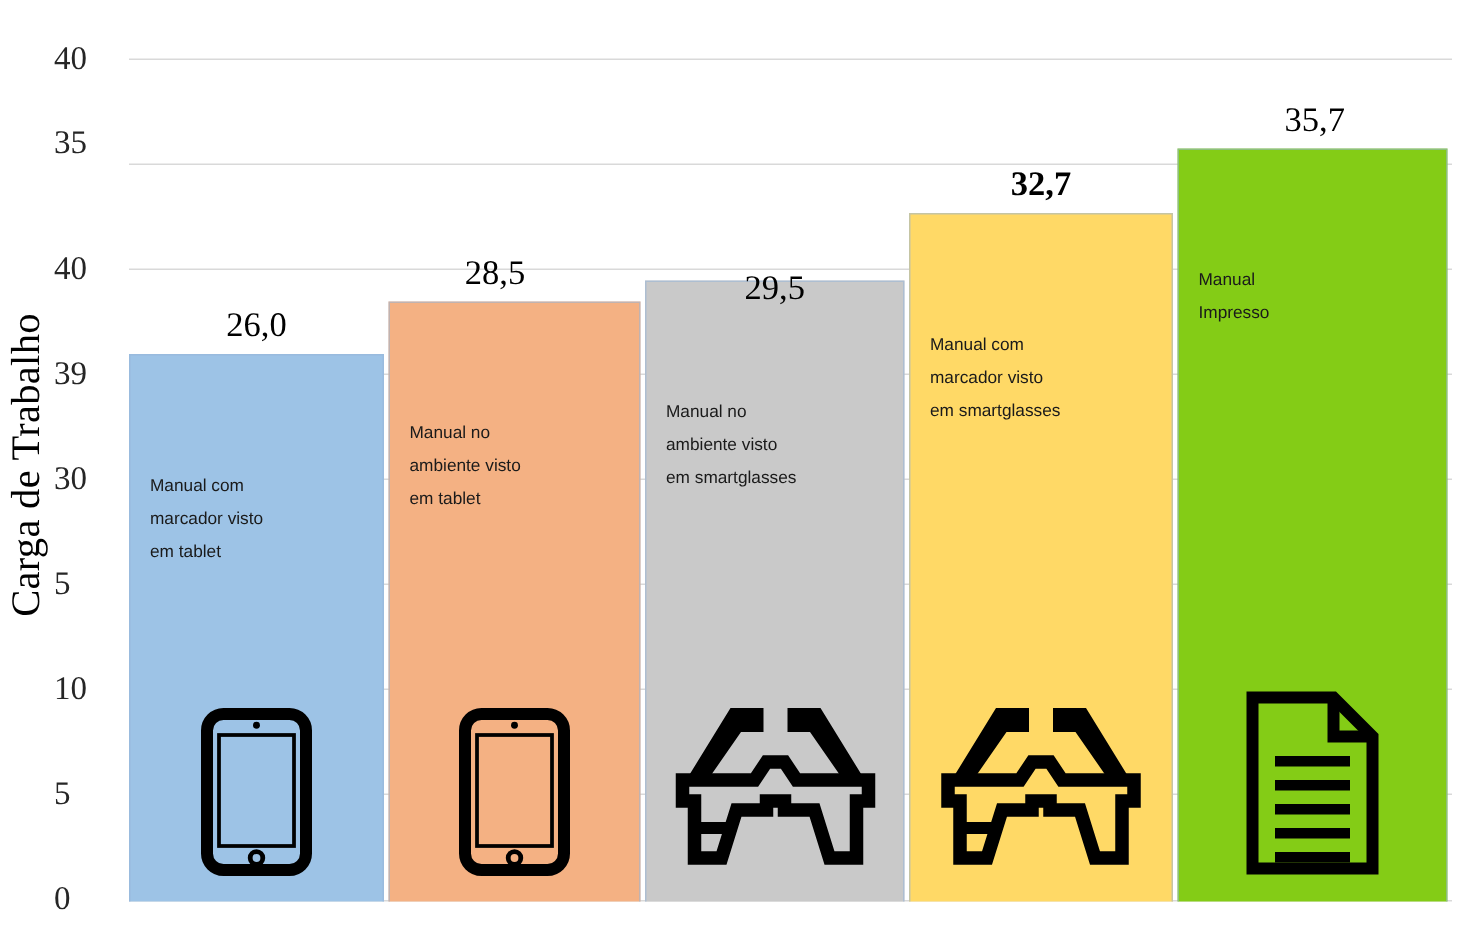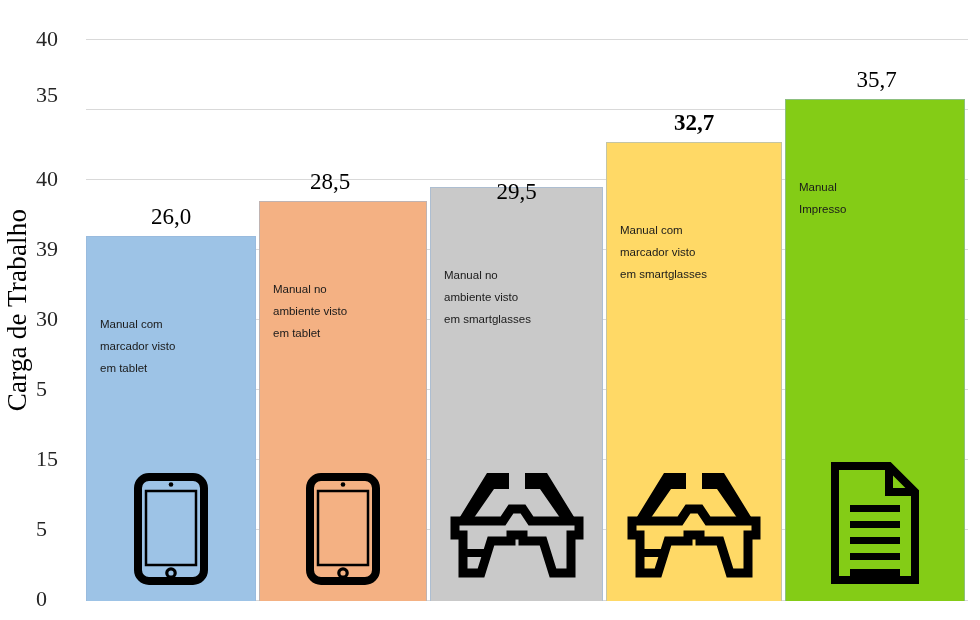--- a/index.html
+++ b/index.html
@@ -129,21 +129,21 @@
 
   <div class="y-axis-title">Carga de Trabalho</div>
 
   <div id="y-ticks">
     <div class="y-tick" style="top:39px">40</div>
     <div class="y-tick" style="top:95px">35</div>
     <div class="y-tick" style="top:179px">40</div>
     <div class="y-tick" style="top:249px">39</div>
     <div class="y-tick" style="top:319px">30</div>
     <div class="y-tick" style="top:389px">5</div>
-    <div class="y-tick" style="top:459px">15</div>
+    <div class="y-tick" style="top:459px">10</div>
     <div class="y-tick" style="top:529px">5</div>
     <div class="y-tick" style="top:599px">0</div>
   </div>
 
   <div id="plot-area">
     <div class="gridline" style="top:0px"></div>
     <div class="gridline" style="top:70px"></div>
     <div class="gridline" style="top:140px"></div>
     <div class="gridline" style="top:210px"></div>
     <div class="gridline" style="top:280px"></div>

